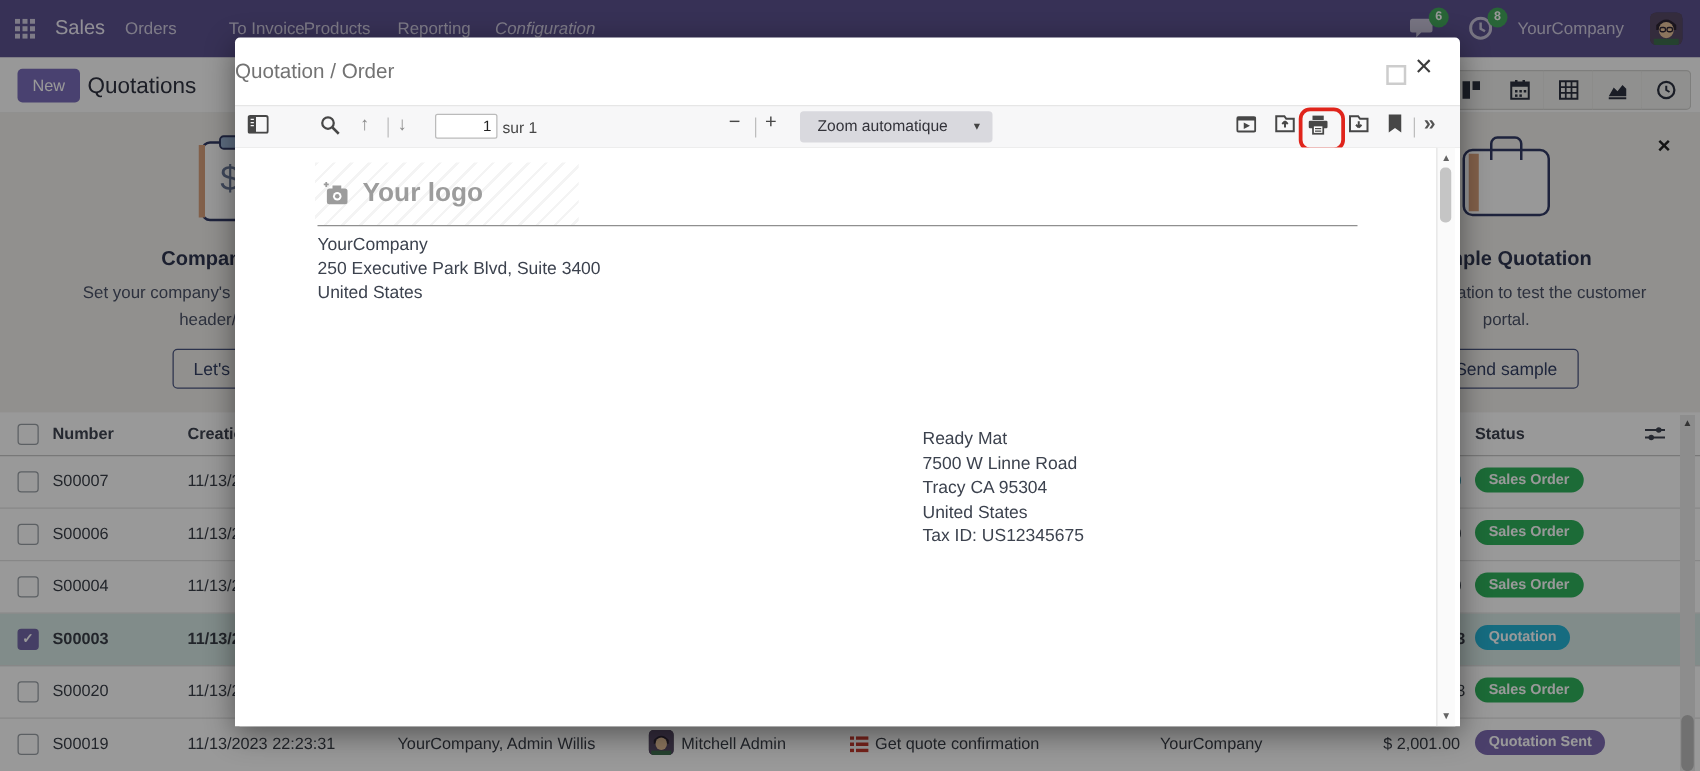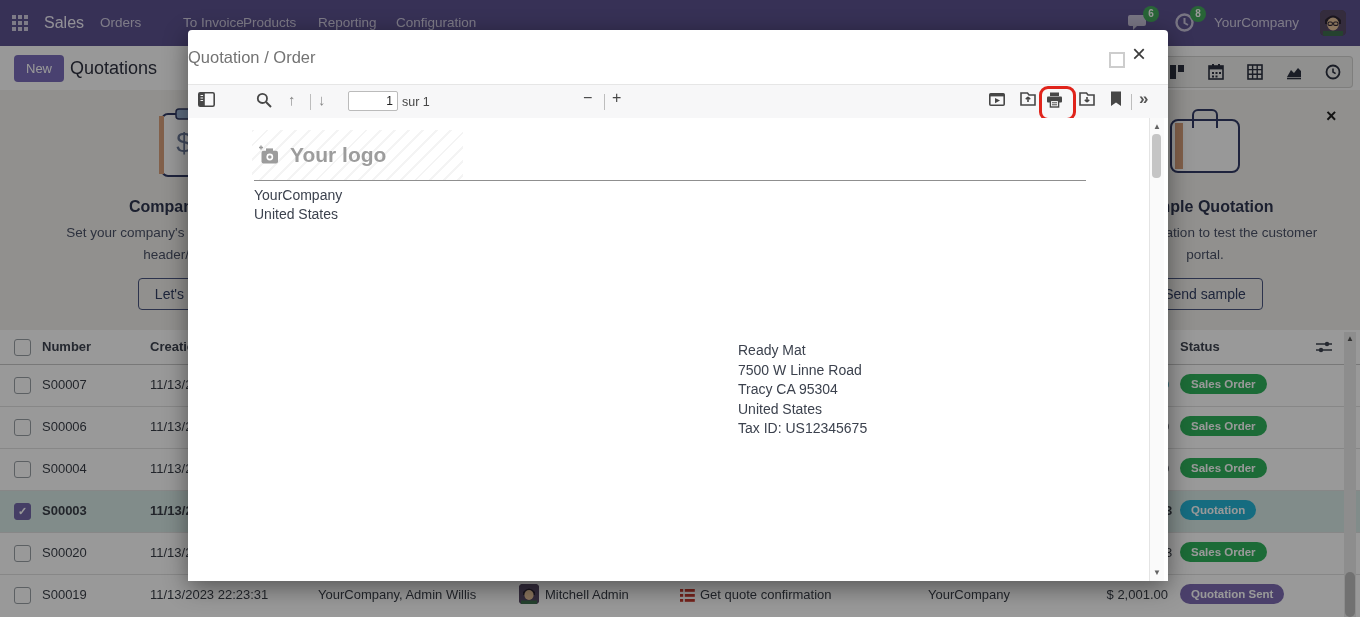--- a/index.html
+++ b/index.html
@@ -108,21 +108,21 @@
           <rect x="0" y="12" width="4" height="4"></rect>
             <rect x="6" y="12" width="4" height="4"></rect>
             <rect x="12" y="12" width="4" height="4"></rect>
         </svg>
       </span>
       <span class="nav-item nav-app" style="left:44px;">Sales</span>
       <span class="nav-item" style="left:100px;">Orders</span>
       <span class="nav-item" style="left:163px;margin-left:20px;">To Invoice</span>
       <span class="nav-item" style="left:243px;">Products</span>
       <span class="nav-item" style="left:318px;">Reporting</span>
-      <span class="nav-item" style="left:396px;">Configuration</span>
+      <span class="nav-item" style="left:396px;font-style:italic;">Configuration</span>
 
       <span class="abs" style="left:1128px;top:14px;">
         <svg width="20" height="18" viewBox="0 0 20 18" fill="#c9c3da">
           <path d="M2 1h14a2 2 0 0 1 2 2v7a2 2 0 0 1-2 2H9l-4 4v-4H2a2 2 0 0 1-2-2V3a2 2 0 0 1 2-2z"></path>
         </svg>
       </span>
       <span class="nav-badge" style="left:1143px;">6</span>
 
       <span class="abs" style="left:1175px;top:13px;">
         <svg width="19" height="19" viewBox="0 0 19 19">
@@ -344,20 +344,24 @@
       </span>
       <span class="tool t-arrow" style="left:100px;">↑</span>
       <span class="t-sep" style="left:122px;"></span>
       <span class="tool t-arrow" style="left:130px;">↓</span>
       <input class="pg-input" value="1" style="">
       <span class="pg-of">sur 1</span>
 
       <span class="tool t-zoomtxt" style="left:395px;">−</span>
       <span class="t-sep" style="left:416px;"></span>
       <span class="tool t-zoomtxt" style="left:424px;">+</span>
+      <span class="zoom-dd">
+        <span>Zoom automatique</span>
+        <span class="caret">▾</span>
+      </span>
 
       <span class="tool" style="left:801px;top:7px;">
         <svg width="16" height="15" viewBox="0 0 16 15">
           <rect x="0.8" y="1.8" width="14.4" height="11.4" rx="1" fill="none" stroke="#474747" stroke-width="1.6"></rect>
           <rect x="0.8" y="1.8" width="14.4" height="2.6" fill="#474747"></rect>
           <path d="M6 6 L11 8.6 L6 11.2 Z" fill="#474747"></path>
         </svg>
       </span>
       <span class="tool" style="left:832px;top:6px;">
         <svg width="17" height="16" viewBox="0 0 17 16">
@@ -400,20 +404,21 @@
             <circle cx="11.8" cy="12" r="3.4" fill="#fff"></circle>
             <circle cx="11.8" cy="12" r="1.8" fill="#9c9c9c"></circle>
           </svg>
         </span>
         <span class="logo-text">Your logo</span>
       </div>
       <div class="doc-hr"></div>
 
       <div class="doc-block" style="left:66px;top:68px;">
         <div>YourCompany</div>
+        <div>250 Executive Park Blvd, Suite 3400</div>
         <div>United States</div>
       </div>
 
       <div class="doc-block" style="left:550px;top:223px;line-height:19.5px;">
         <div>Ready Mat</div>
         <div>7500 W Linne Road</div>
         <div>Tracy CA 95304</div>
         <div>United States</div>
         <div>Tax ID: US12345675</div>
       </div>

